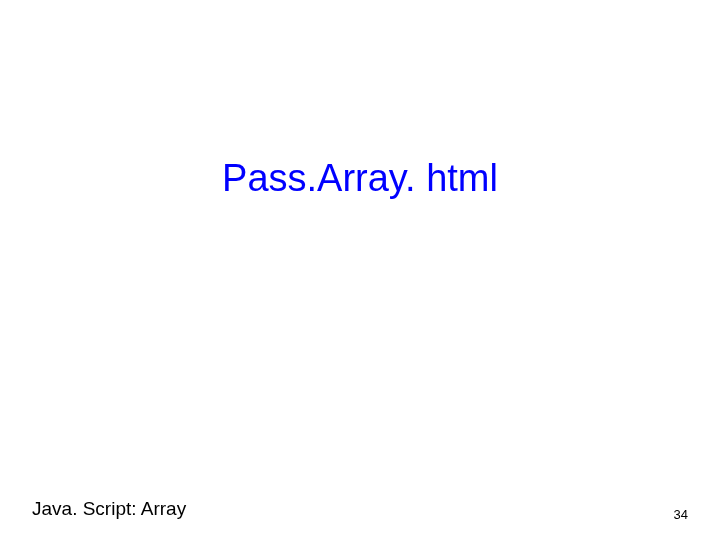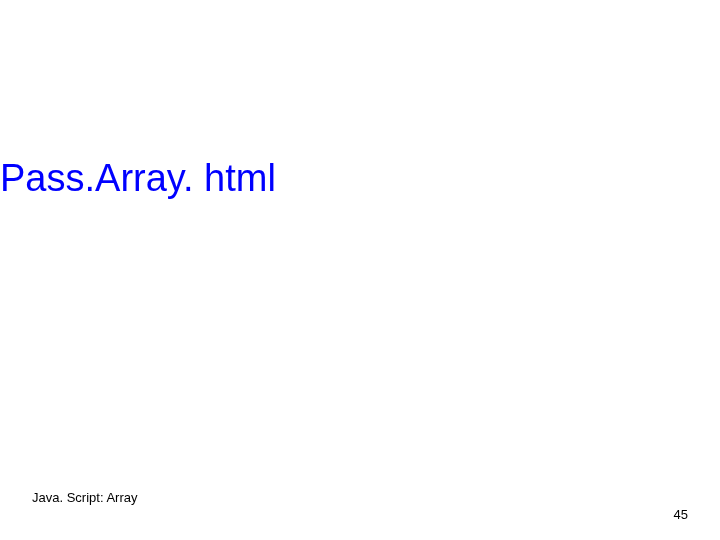--- a/index.html
+++ b/index.html
@@ -13,47 +13,47 @@
       background: #ffffff;
       font-family: Arial, Helvetica, sans-serif;
       position: relative;
       overflow: hidden;
     }
     .title-area {
       position: absolute;
       top: 155px;
       left: 0;
       width: 100%;
-      text-align: left;
+      text-align: center;
     }
     .title-line {
       color: #0000ff;
       font-size: 38px;
       font-weight: normal;
       line-height: 1.25;
       font-family: Arial, Helvetica, sans-serif;
     }
     .footer-left {
       position: absolute;
-      bottom: 35px;
+      bottom: 20px;
       left: 32px;
-      font-size: 13px;
+      font-size: 19px;
       color: #000000;
       font-family: Arial, Helvetica, sans-serif;
     }
     .footer-right {
       position: absolute;
       bottom: 18px;
       right: 32px;
       font-size: 13px;
       color: #000000;
       font-family: Arial, Helvetica, sans-serif;
     }
   </style>
 </head>
 <body>
 
 <div class="title-area">
   <div class="title-line">Pass.Array. html</div>
 </div>
 
 <div class="footer-left">Java. Script: Array</div>
-<div class="footer-right">45</div>
+<div class="footer-right">34</div>
 
 </body></html>

